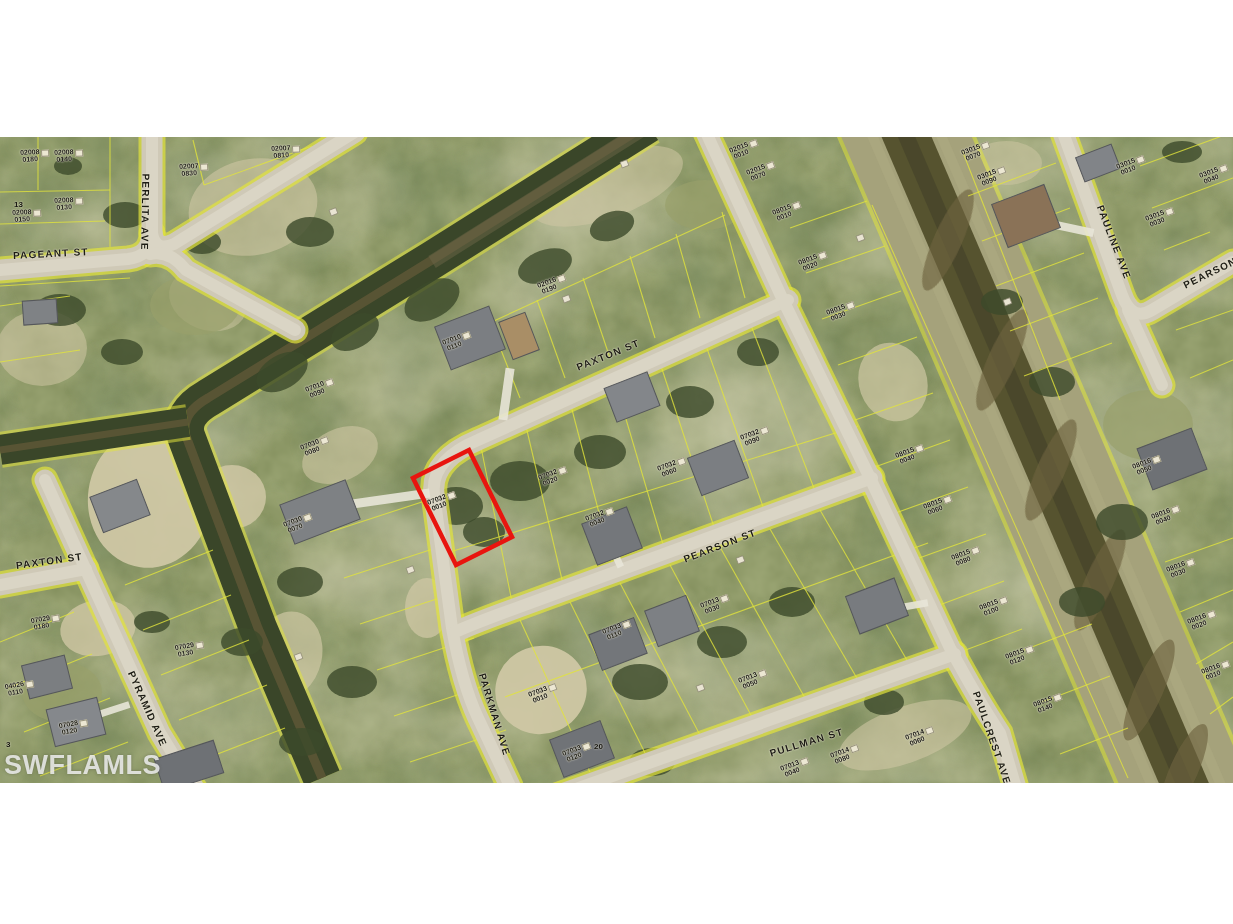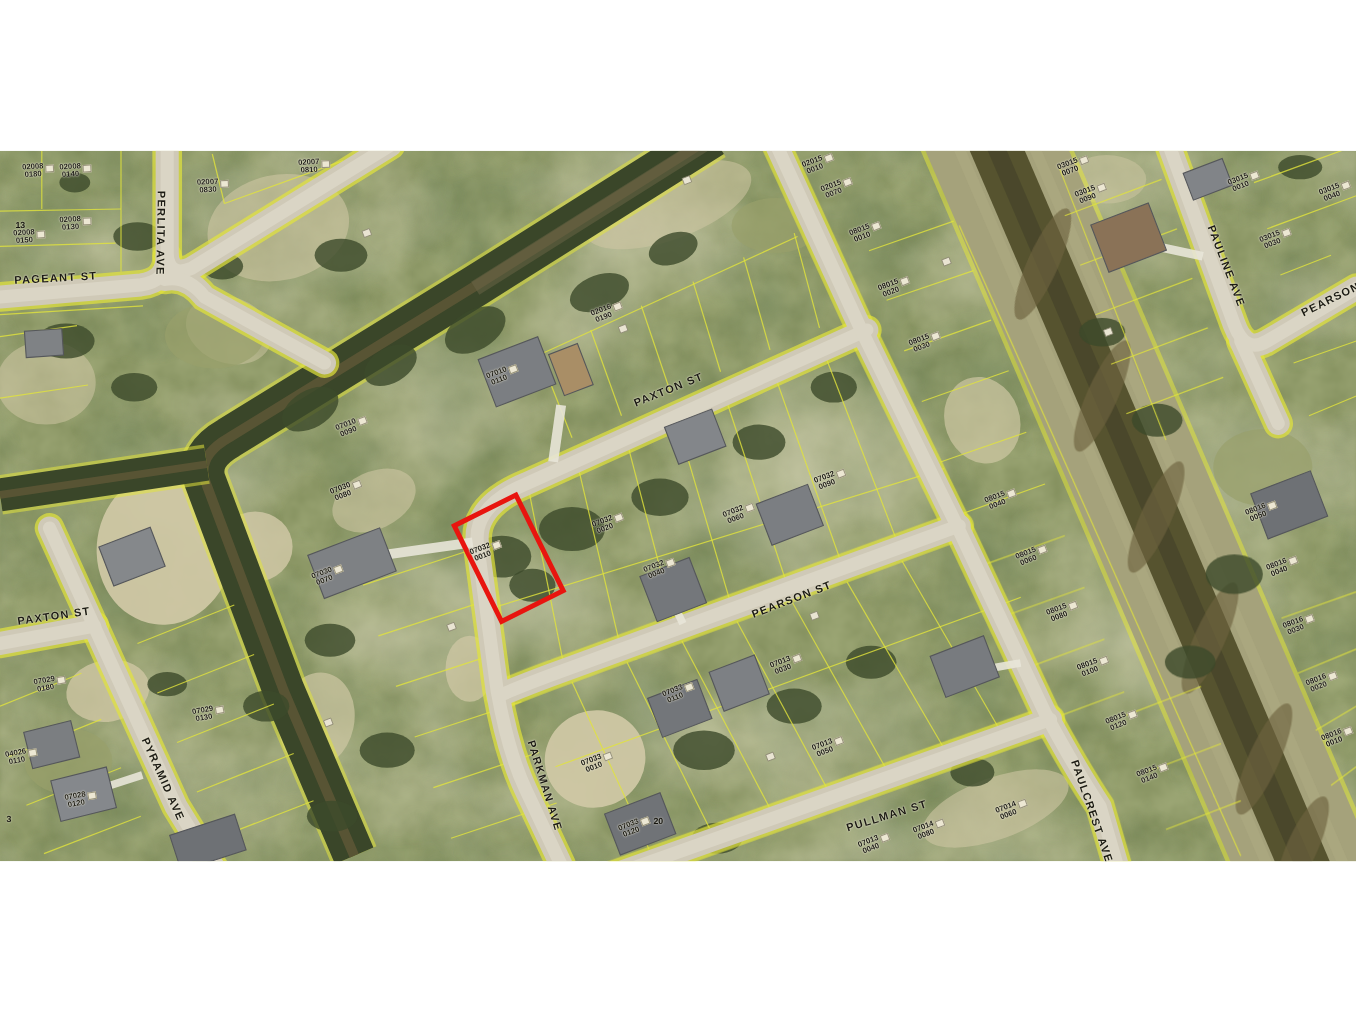--- a/index.html
+++ b/index.html
@@ -600,16 +600,17 @@
         <div>0120</div>
         <span class="pbox"></span>
       </div>
     </div>
   <div id="lot-numbers">
       <div class="lot-number" style="left: 14px; top: 200px;">13</div>
       <div class="lot-number" style="left: 6px; top: 740px;">3</div>
       <div class="lot-number" style="left: 594px; top: 742px;">20</div>
     </div>
 
+  <div class="watermark">SWFLAMLS</div>
 
   <div class="band top"></div>
   <div class="band bottom"></div>
 </div>
 
 </body></html>

